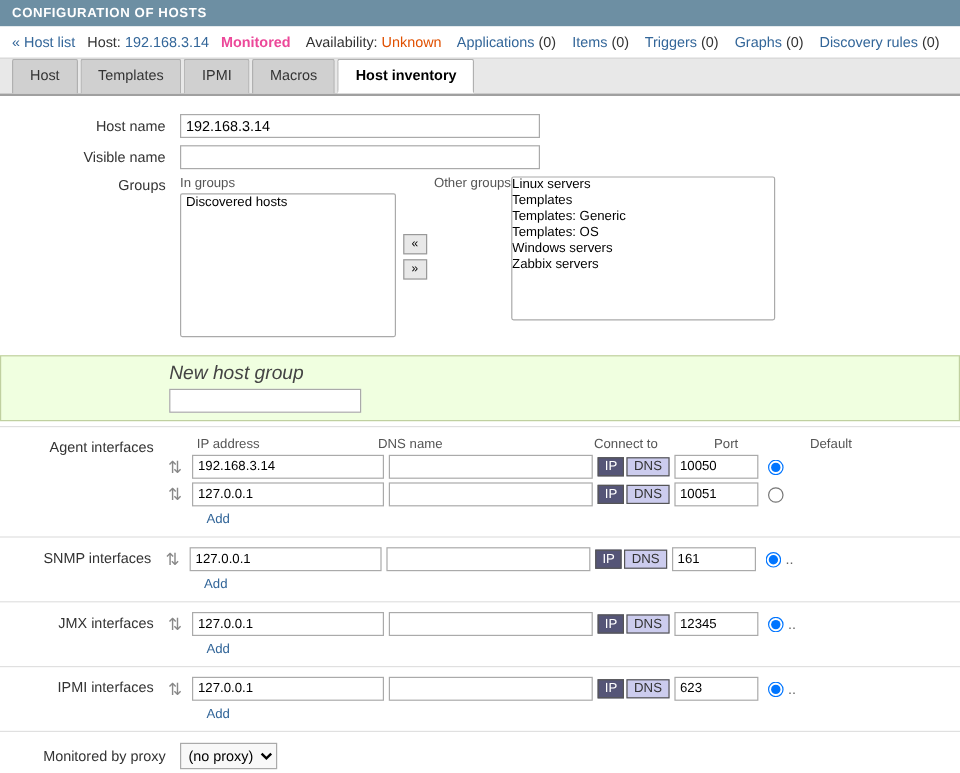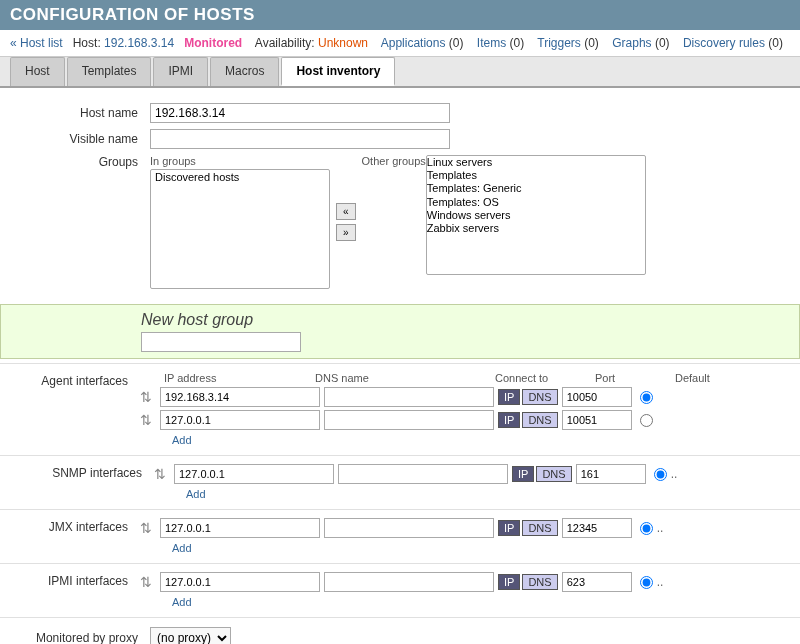--- a/index.html
+++ b/index.html
@@ -2,21 +2,21 @@
 <html><head>
   <meta charset="utf-8">
   <style>
     * { box-sizing: border-box; margin: 0; padding: 0; }
     body { font-family: Arial, sans-serif; font-size: 12px; background: #f0f0f0; color: #333; }
 
     .page-title-bar {
       background: #6d8fa3;
       color: white;
       padding: 5px 10px;
-      font-size: 17px;
+      font-size: 11px;
       font-weight: bold;
       letter-spacing: 0.5px;
     }
 
     .breadcrumb-bar {
       background: #fff;
       border-bottom: 1px solid #ccc;
       padding: 6px 10px;
       font-size: 12px;
     }
@@ -394,21 +394,21 @@
         </div>
         <input class="iface-input-port" type="text" value="10051" style="">
         <input type="radio" name="agent-default" class="default-radio" style="">
       </div>
       <a class="add-link">Add</a>
     </div>
   </div>
 
   <hr class="section-divider">
 
-  <div class="interfaces-row" style="padding: 4px 24px;">
+  <div class="interfaces-row" style="padding: 4px 8px;">
     <div class="interfaces-label">SNMP interfaces</div>
     <div class="interfaces-content">
       <div class="interface-entry">
         <span class="drag-handle">⇅</span>
         <input class="iface-input-ip" type="text" value="127.0.0.1" style="">
         <input class="iface-input-dns" type="text" value="" style="">
         <div class="connect-btns">
           <button class="connect-btn active">IP</button>
           <button class="connect-btn">DNS</button>
         </div>

